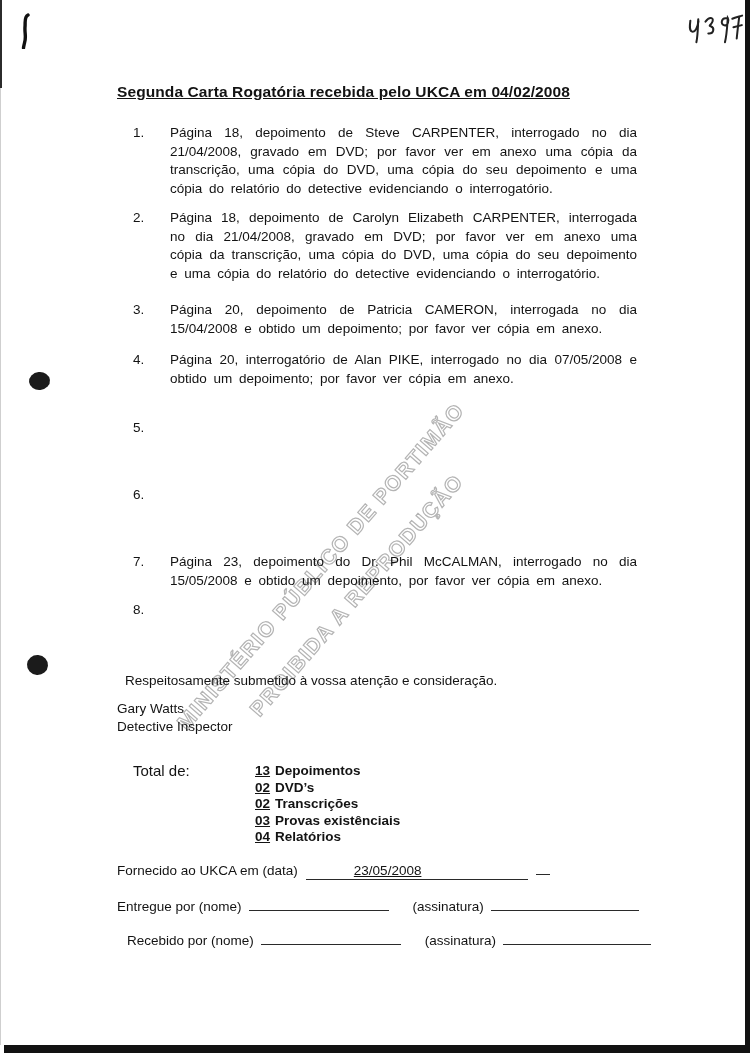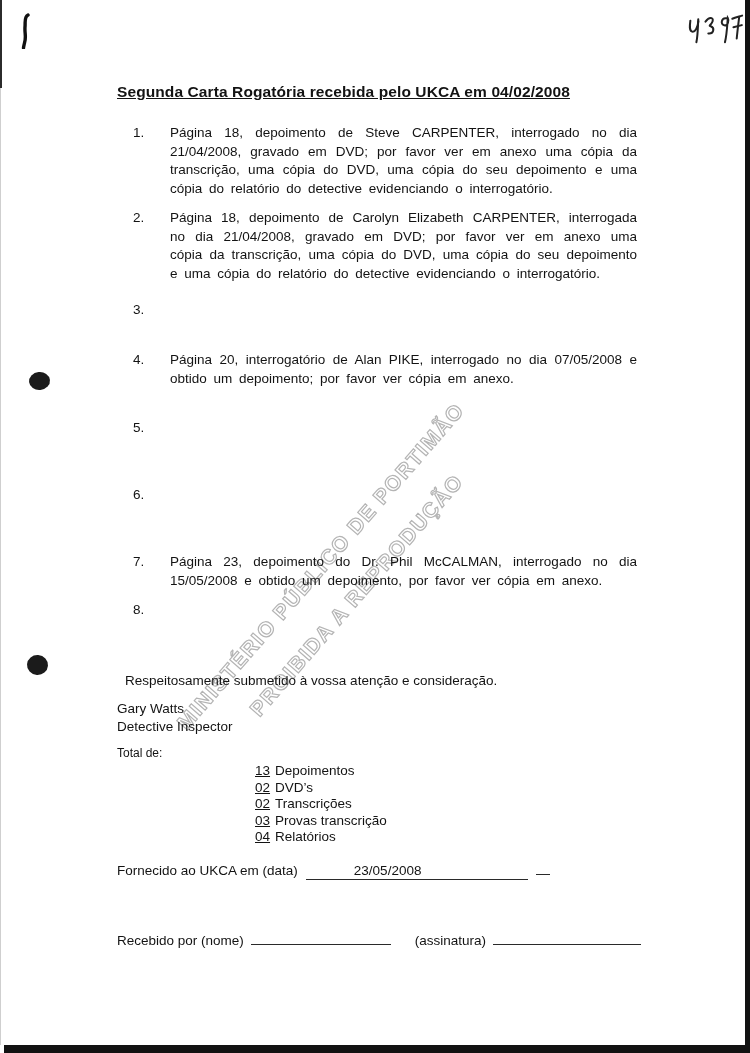--- a/index.html
+++ b/index.html
@@ -49,32 +49,32 @@
   .item-list li:nth-child(2){ top:88px;  }
   .item-list li:nth-child(3){ top:180px; }
   .item-list li:nth-child(4){ top:230px; }
   .item-list li:nth-child(5){ top:298px; }
   .item-list li:nth-child(6){ top:365px; }
   .item-list li:nth-child(7){ top:432px; }
   .item-list li:nth-child(8){ top:480px; }
 
   .closing   { position:absolute; left:117px; top:664px; margin:8px; font-size:13.5px; }
   .signatory { position:absolute; left:117px; top:699px; margin:0; font-size:13.5px; line-height:18px; }
-  .totals-label { position:absolute; left:117px; top:745px; margin:0; font-size:12px; }
+  .totals-label { position:absolute; left:117px; top:745px; margin:16px; font-size:15px; }
   .totals    { position:absolute; left:255px; top:762px; margin:0; padding:0; list-style:none;
-               font-size:13.5px; line-height:16.6px; }
+               font-size:13.5px; line-height:16.6px;font-weight:bold; }
   .totals .qty { text-decoration:underline; margin-right:5px; }
 
   .field-row { position:absolute; left:117px; margin:0; font-size:13.5px; white-space:nowrap; }
   .row-fornecido { top:859px; }
   .row-entregue  { top:895px; }
-  .row-recebido  { top:929px; }
+  .row-recebido  { top:929px;margin-left:10px; }
   .ufield {
     display:inline-block; border-bottom:1.5px solid #2a2a2a; height:15px;
-    vertical-align:baseline; box-sizing:border-box;
+    vertical-align:baseline; box-sizing:border-box;text-decoration:underline;
   }
   .date-field  { width:222px; margin-left:8px; padding-left:48px; height:17px; }
   .date-field-tail { width:14px; margin-left:8px; }
   .name-field  { width:140px; margin-left:7px; }
   .sig-label   { margin-left:24px; }
   .sig-field   { width:148px; margin-left:7px; }
 </style>
 </head>
 <body>
 
@@ -109,20 +109,21 @@
       <li>
         <span class="num">1.</span>
         <span class="txt">Página 18, depoimento de Steve CARPENTER, interrogado no dia 21/04/2008, gravado em DVD; por favor ver em anexo uma cópia da transcrição, uma cópia do DVD, uma cópia do seu depoimento e uma cópia do relatório do detective evidenciando o interrogatório.</span>
       </li>
       <li>
         <span class="num">2.</span>
         <span class="txt">Página 18, depoimento de Carolyn Elizabeth CARPENTER, interrogada no dia 21/04/2008, gravado em DVD; por favor ver em anexo uma cópia da transcrição, uma cópia do DVD, uma cópia do seu depoimento e uma cópia do relatório do detective evidenciando o interrogatório.</span>
       </li>
       <li>
         <span class="num">3.</span>
+        <span class="txt">Página 20, depoimento de Patricia CAMERON, interrogada no dia 15/04/2008 e obtido um depoimento; por favor ver cópia em anexo.</span>
       </li>
       <li>
         <span class="num">4.</span>
         <span class="txt">Página 20, interrogatório de Alan PIKE, interrogado no dia 07/05/2008 e obtido um depoimento; por favor ver cópia em anexo.</span>
       </li>
       <li>
         <span class="num">5.</span>
       </li>
       <li>
         <span class="num">6.</span>
@@ -147,31 +148,34 @@
       <li>
         <span class="qty">13</span><span>Depoimentos</span>
       </li>
       <li>
         <span class="qty">02</span><span>DVD’s</span>
       </li>
       <li>
         <span class="qty">02</span><span>Transcrições</span>
       </li>
       <li>
-        <span class="qty">03</span><span>Provas transcrição</span>
+        <span class="qty">03</span><span>Provas existênciais</span>
       </li>
       <li>
         <span class="qty">04</span><span>Relatórios</span>
       </li>
     </ul>
 
     <p class="field-row row-fornecido">
       <span>Fornecido ao UKCA em (data)</span><span class="ufield date-field"><span>23/05/2008</span></span><span class="ufield date-field-tail"></span>
     </p>
 
+    <p class="field-row row-entregue">
+      <span>Entregue por (nome)</span><span class="ufield name-field"></span><span class="sig-label">(assinatura)</span><span class="ufield sig-field"></span>
+    </p>
 
     <p class="field-row row-recebido">
       <span>Recebido por (nome)</span><span class="ufield name-field"></span><span class="sig-label">(assinatura)</span><span class="ufield sig-field"></span>
     </p>
 
   </div>
 
   <div class="hole hole-1"></div>
   <div class="hole hole-2"></div>
   <div class="edge-left-top"></div>

